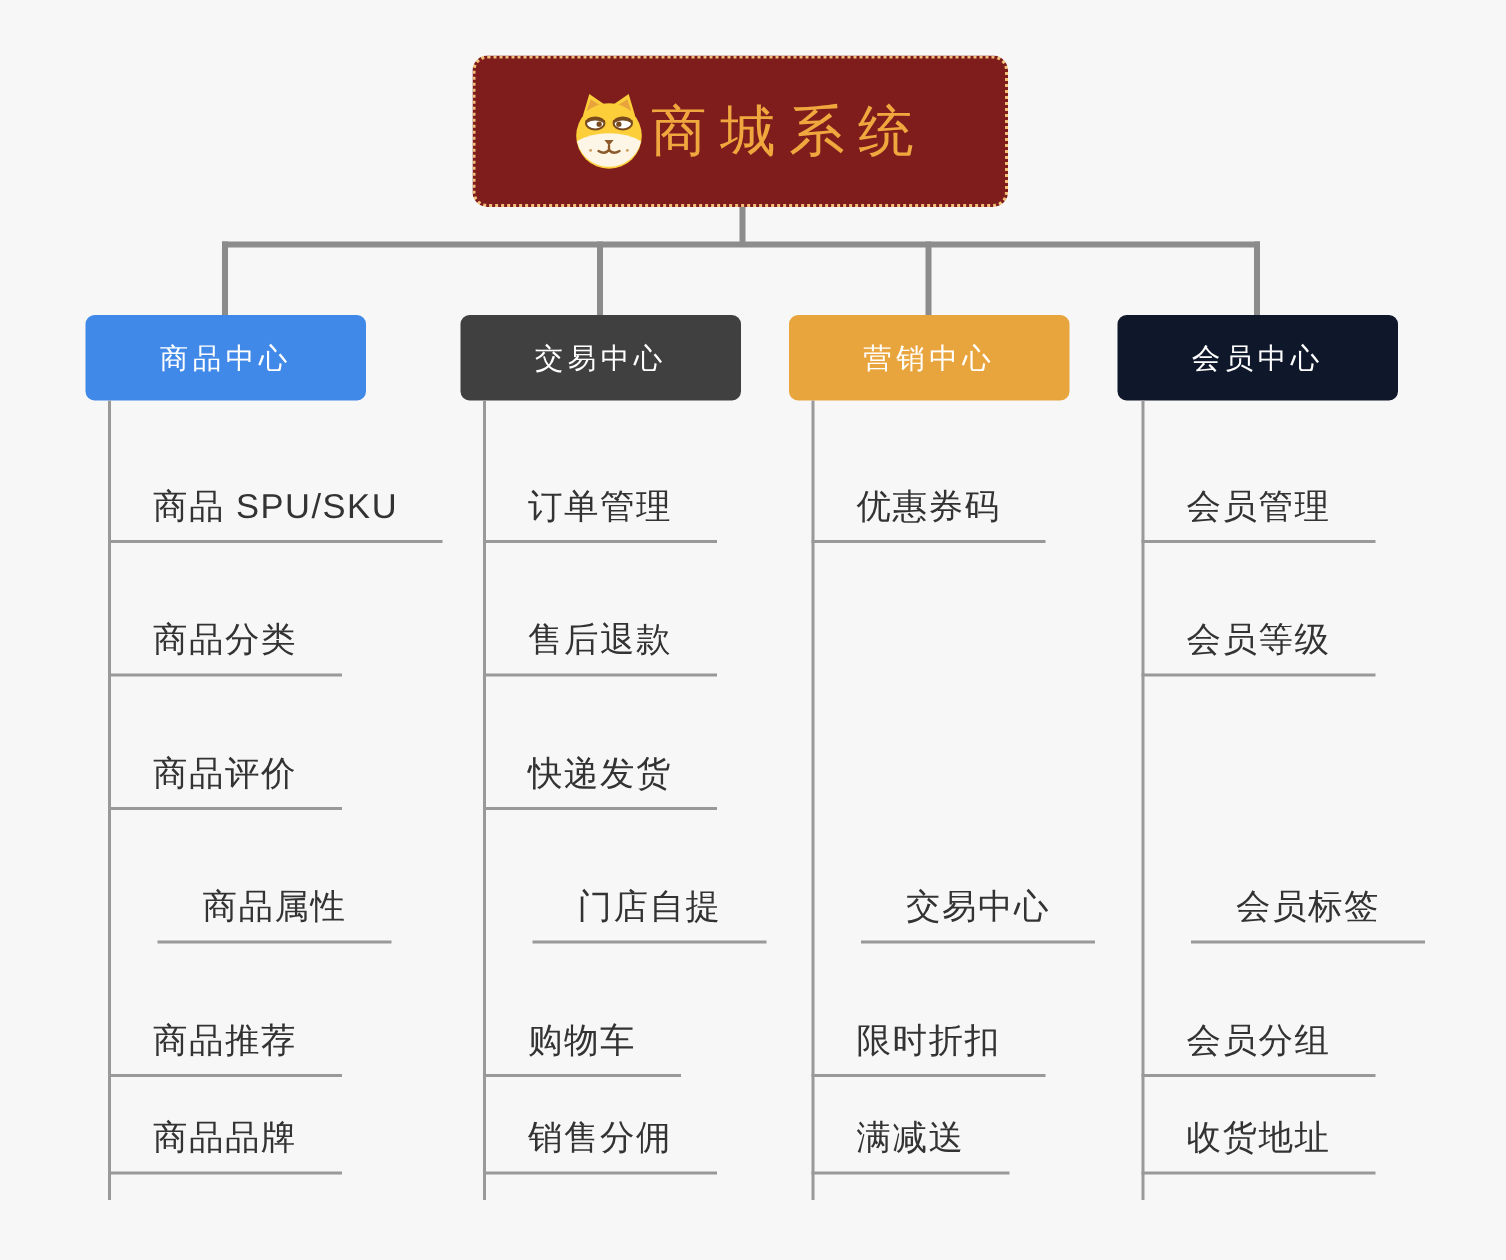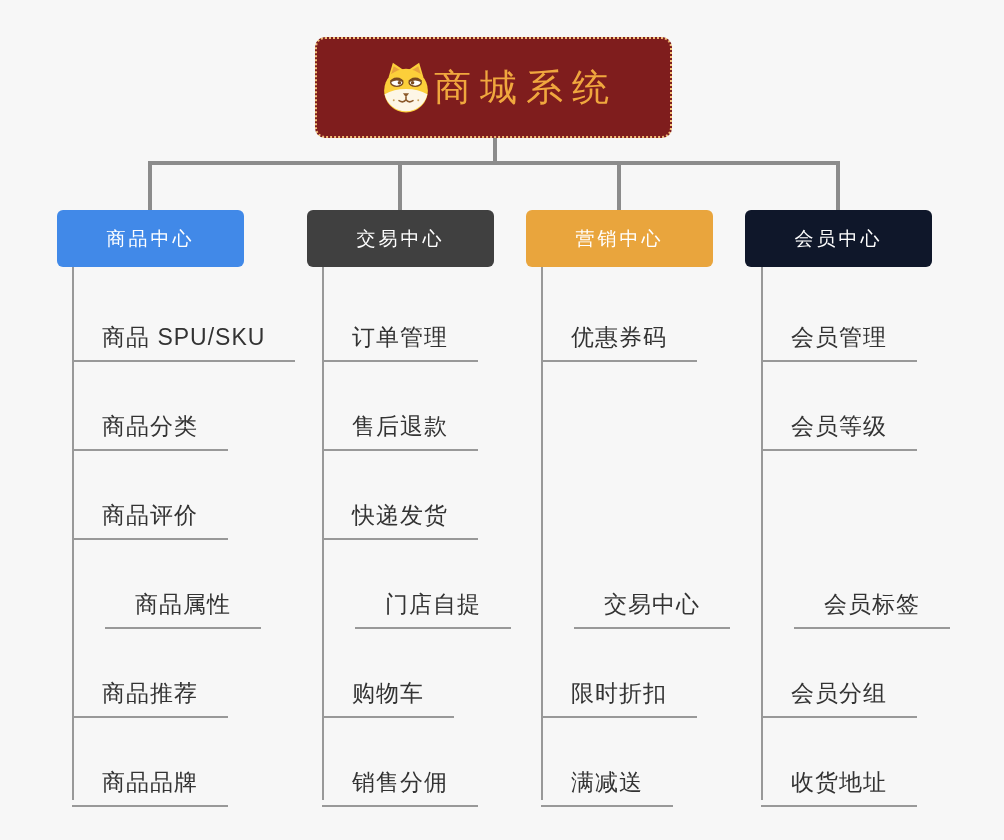--- a/index.html
+++ b/index.html
@@ -79,21 +79,21 @@
     border-bottom: 2px solid #999999;
     font-size: 23px;
     letter-spacing: 1px;
     color: #333333;
     white-space: nowrap;
     cursor: pointer;
   }
   .ix-0 { left: 72px; }  .ix-1 { left: 322px; font-family: Liberation Mono, monospace; }
   .ix-2 { left: 541px; } .ix-3 { left: 761px; }
   .iy-0 { top: 307px; text-align: right; } .iy-1 { top: 396px; } .iy-2 { top: 485px; }
-  .iy-3 { top: 574px; margin-left: 33px; } .iy-4 { top: 663px; } .iy-5 { top: 752px; }
+  .iy-3 { top: 574px; margin-left: 33px; } .iy-4 { top: 663px; } .iy-5 { top: 728px; }
 </style>
 </head>
 <body>
 
 <div class="canvas">
 
   <div class="root-node">
     <svg class="dog-icon" viewBox="0 0 64 64" aria-hidden="true">
 
       <polygon points="12,20 17,3 30,12" fill="#fccf3a"></polygon>

